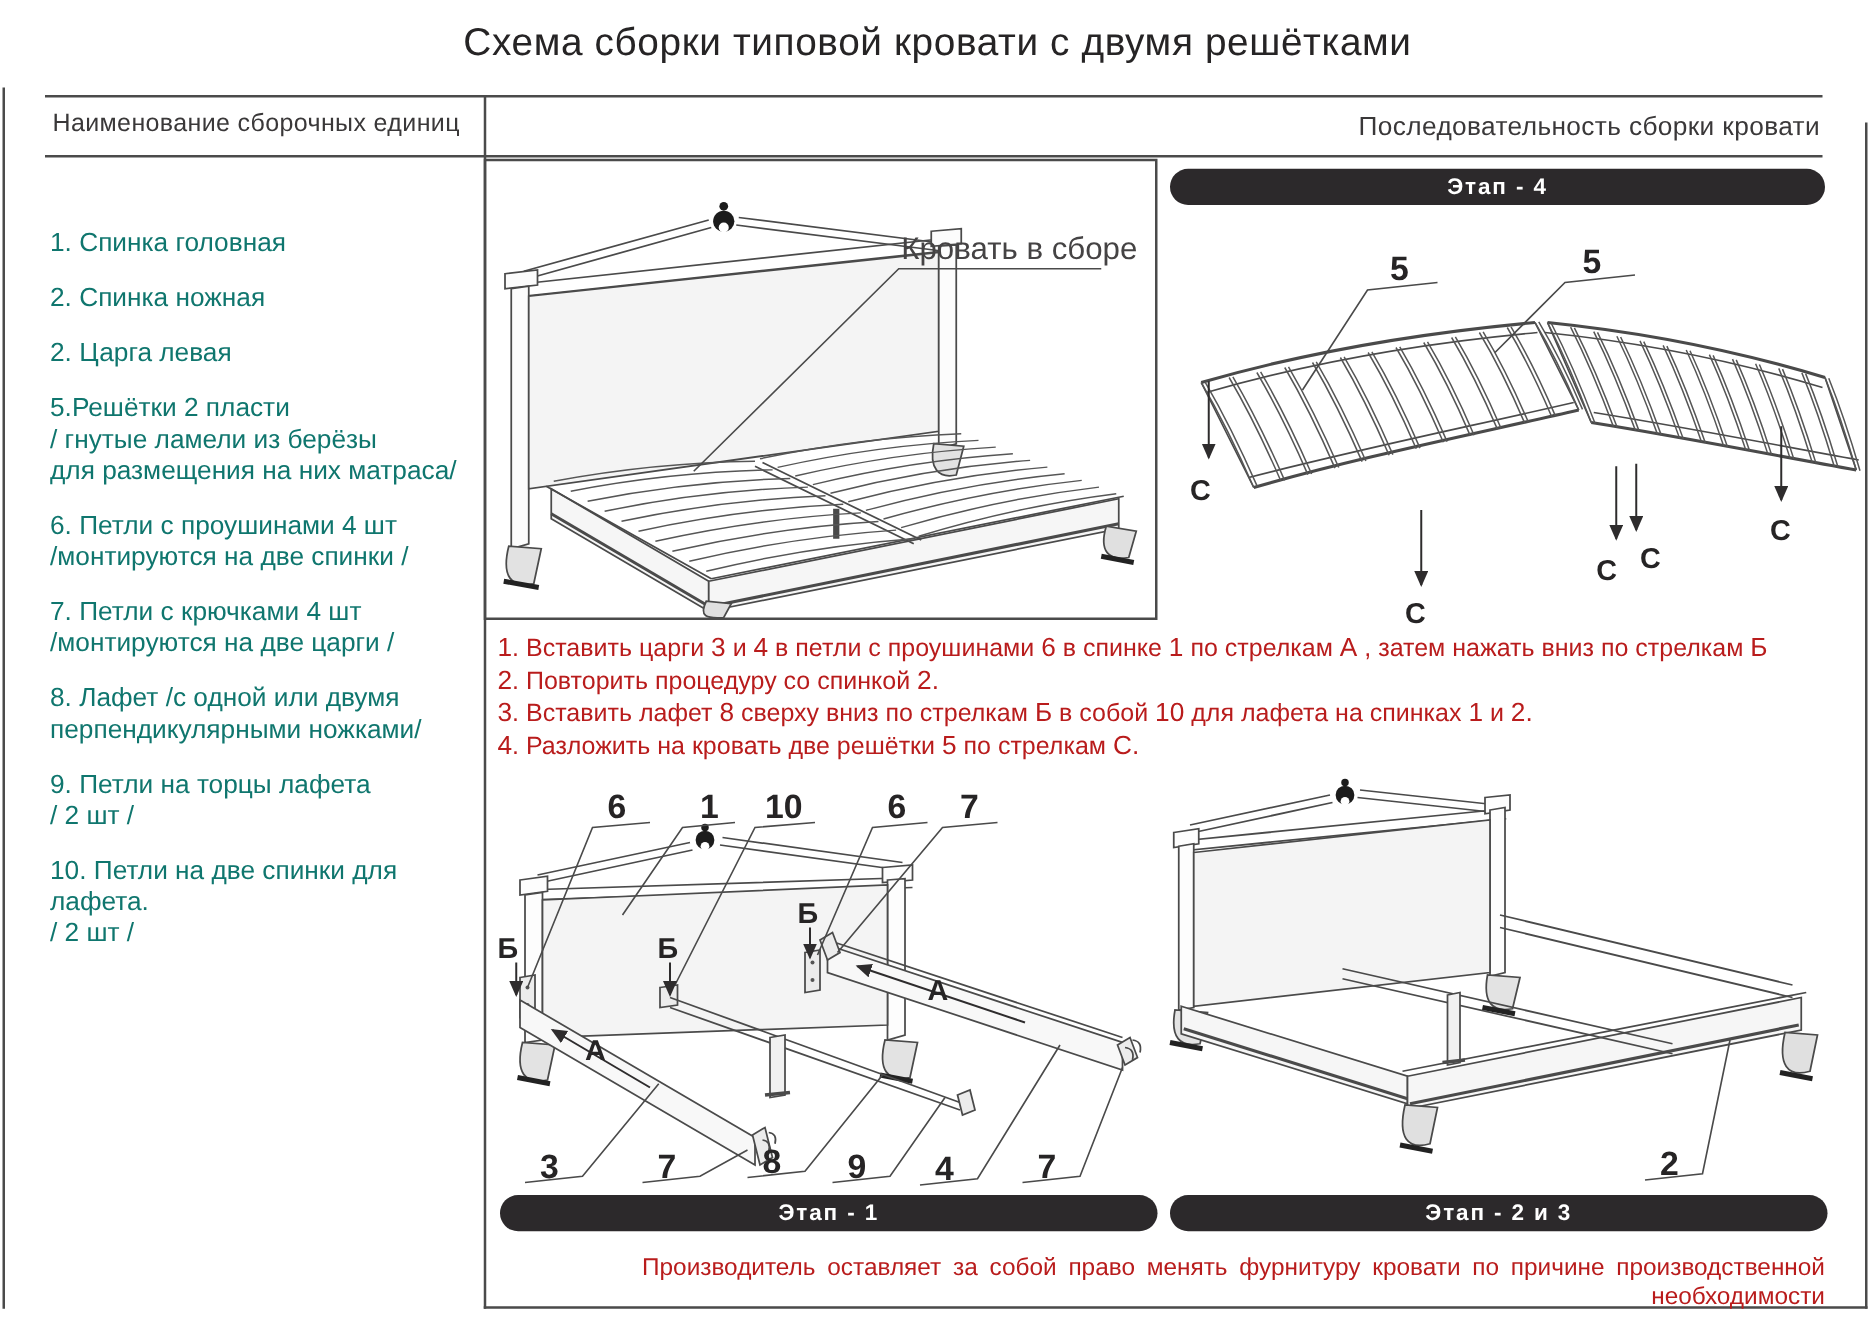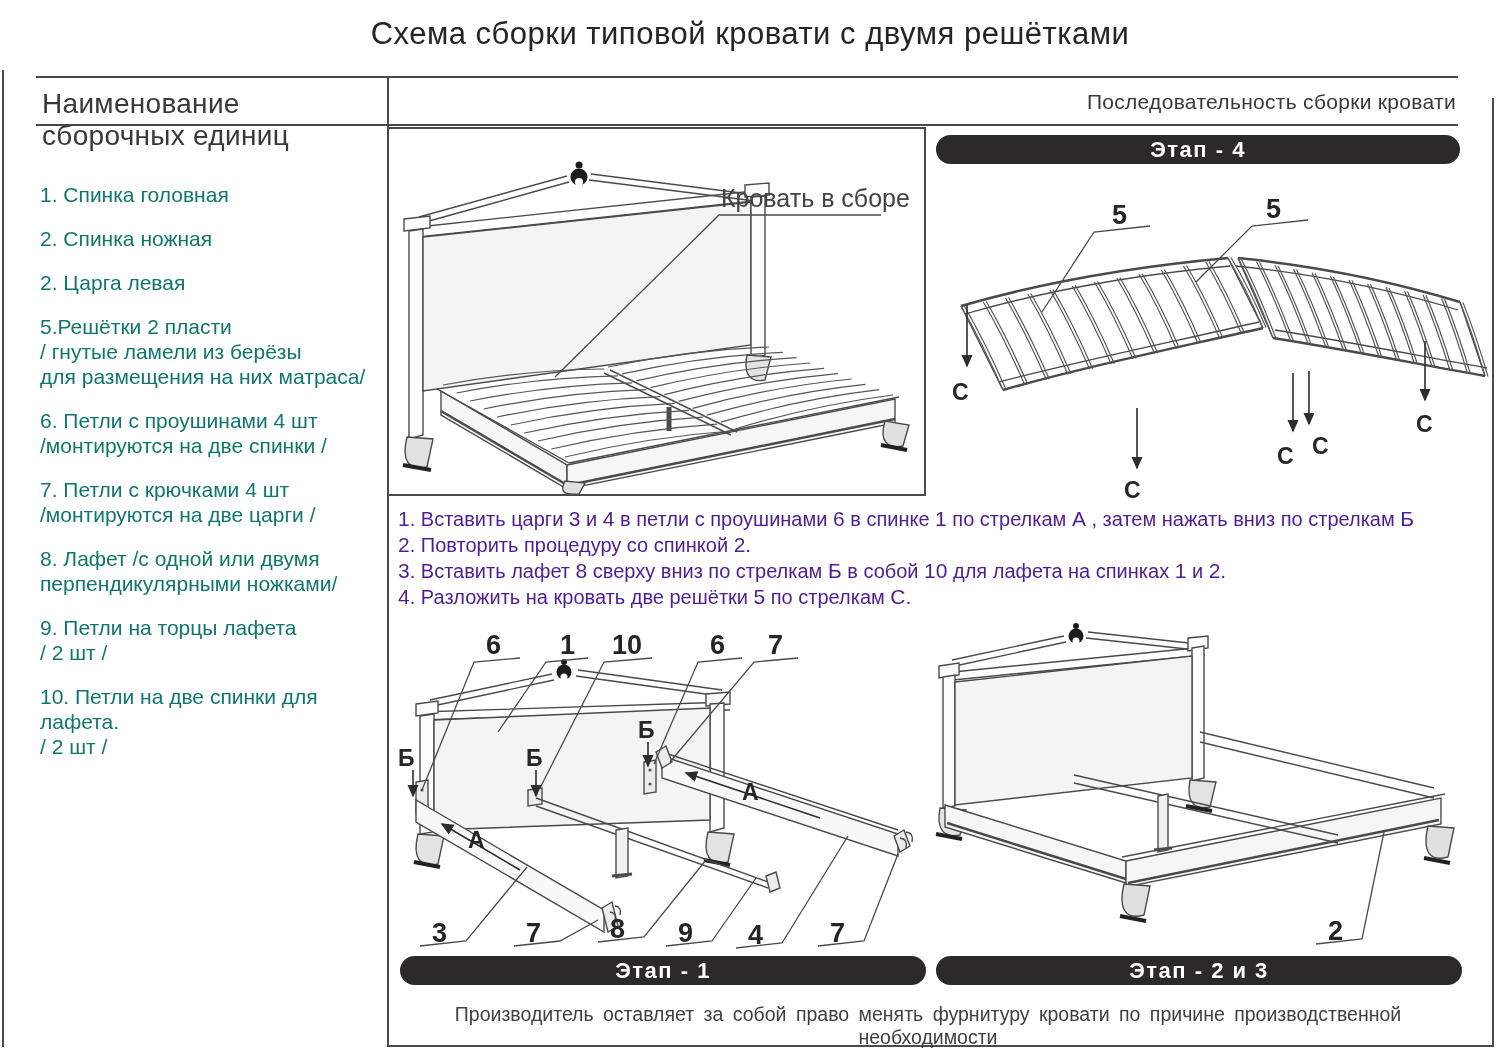--- a/index.html
+++ b/index.html
@@ -3,32 +3,32 @@
 <meta charset="utf-8">
 <style>
   *{margin:0;padding:0;box-sizing:border-box}
   html,body{background:#fff}
   .page{position:relative;width:1500px;height:1061px;background:#fff;overflow:hidden;
         font-family:"Liberation Sans",sans-serif;color:#2e2c2d}
   .line{position:absolute;background:#4a4a4a}
   .title{position:absolute;top:16px;left:0;width:100%;text-align:center;
          font-size:31px;letter-spacing:.5px;color:#262425}
   .seg-b{font-weight:normal}
-  .col-header{position:absolute;font-size:28px;color:#3a3839;letter-spacing:.3px}
+  .col-header{position:absolute;font-size:20px;color:#3a3839;letter-spacing:.3px}
   .parts{position:absolute;left:40px;top:182px;width:345px;font-size:21px;line-height:25px;color:#0f766e}
   .parts .part{margin-bottom:19px;white-space:pre-line}
   .bedbox{position:absolute;left:387px;top:127px;width:539px;height:369px;border:2px solid #4a4a4a}
   .banner{position:absolute;height:29px;background:#2c292b;border-radius:15px;color:#fff;
-          font-weight:bold;font-size:22px;letter-spacing:1.5px;
+          font-weight:bold;font-size:18px;letter-spacing:1.5px;
           display:flex;align-items:center;justify-content:center}
   .instructions{position:absolute;left:398px;top:506px;width:1075px}
-  .instr{font-size:20px;line-height:26px;color:#4c1d95;white-space:nowrap}
+  .instr{font-size:20px;line-height:26px;color:#b91c1c;white-space:nowrap}
   .instr .seg-b{font-size:21px}
-  .footer{position:absolute;left:396px;top:1003px;width:1064px;text-align:center;
-          font-size:19.5px;word-spacing:4px;color:#404040}
+  .footer{position:absolute;left:396px;top:1003px;width:1064px;text-align:right;
+          font-size:19.5px;word-spacing:4px;color:#b91c1c}
   svg{position:absolute;overflow:visible}
   svg text{font-family:"Liberation Sans",sans-serif}
   .num{font-size:27px;font-weight:bold;fill:#262425}
   .lbl{font-size:23px;font-weight:bold;fill:#262425}
   .call{font-size:25px;fill:#454344}
 </style>
 </head>
 <body>
 
 <div class="page">

